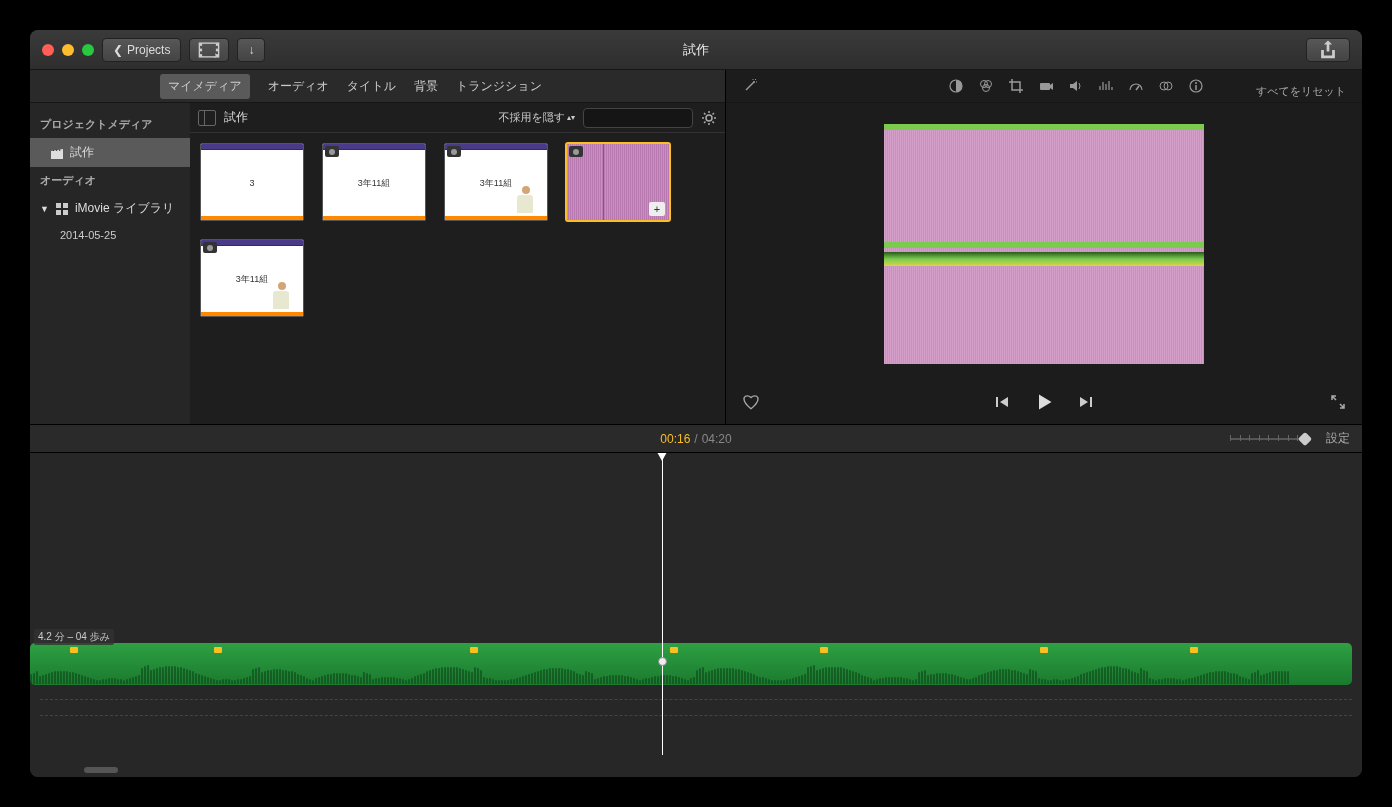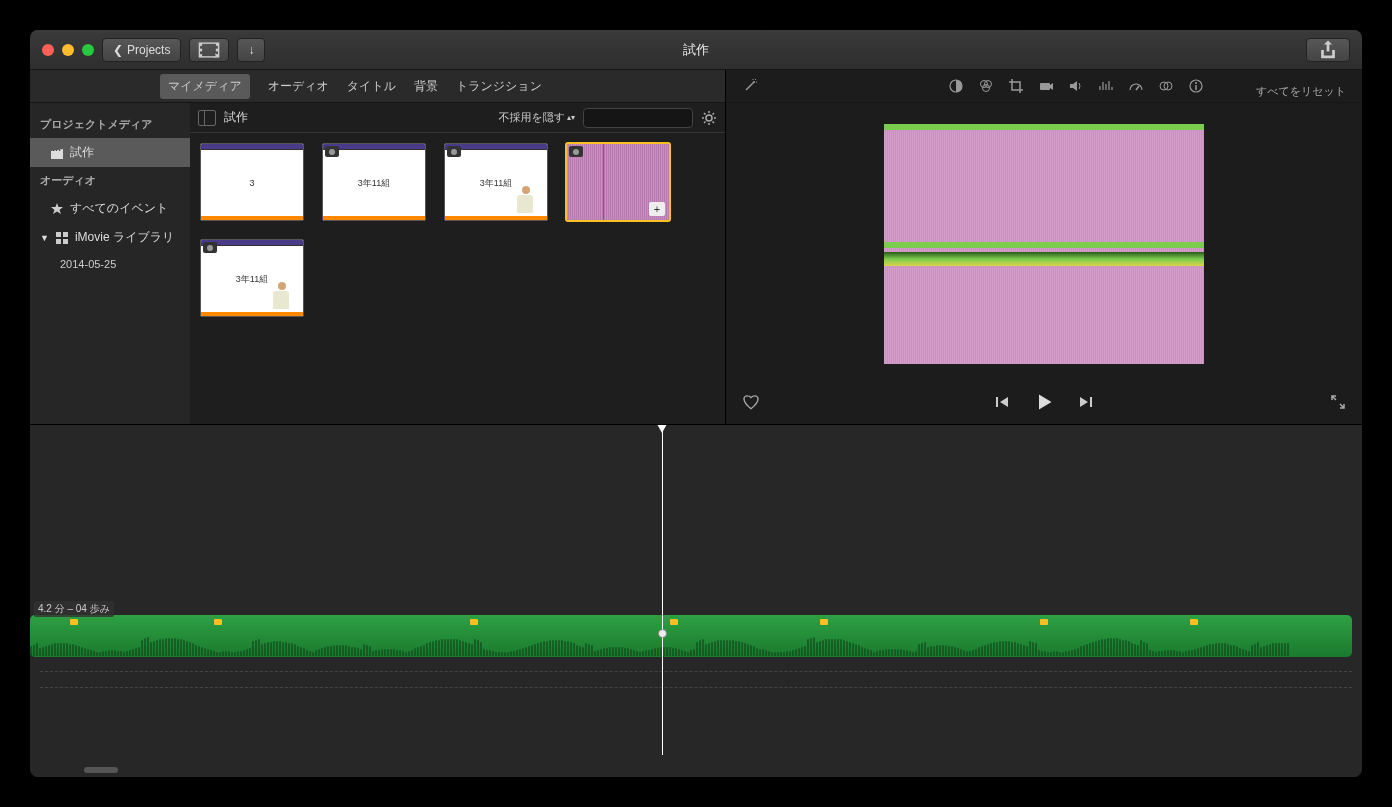--- a/index.html
+++ b/index.html
@@ -153,26 +153,20 @@
             <span class="icon"><svg viewBox="0 0 14 14">
                   <rect x="1" y="5" width="12" height="8" fill="#ddd"></rect>
                   <path d="M1 5 L13 3 L13 5 Z" fill="#ddd"></path>
                   <line x1="3" y1="4" x2="4" y2="5" stroke="#333"></line>
                   <line x1="6" y1="3.5" x2="7" y2="5" stroke="#333"></line>
                   <line x1="9" y1="3.2" x2="10" y2="5" stroke="#333"></line>
                 </svg></span>
             <span>試作</span>
           </div>
           <div class="sb-header">オーディオ</div>
-          <div class="sb-item">
-            <span class="icon"><svg viewBox="0 0 14 14">
-                  <path d="M7 1 L8.5 5 L13 5 L9.5 8 L11 12 L7 9.5 L3 12 L4.5 8 L1 5 L5.5 5 Z" fill="#ccc"></path>
-                </svg></span>
-            <span>すべてのイベント</span>
-          </div>
           <div class="sb-item" style="padding-left:10px">
             <span style="font-size:9px">▼</span>
             <span class="icon"><svg viewBox="0 0 14 14">
                   <rect x="1" y="1" width="5" height="5" fill="#ccc"></rect>
                   <rect x="8" y="1" width="5" height="5" fill="#ccc"></rect>
                   <rect x="1" y="8" width="5" height="5" fill="#ccc"></rect>
                   <rect x="8" y="8" width="5" height="5" fill="#ccc"></rect>
                 </svg></span>
             <span>iMovie ライブラリ</span>
           </div>
@@ -350,20 +344,40 @@
               <rect x="12" y="3" width="2" height="10" fill="#ccc"></rect>
               <path d="M2 3 L10 8 L2 13 Z" fill="#ccc"></path>
             </svg></div>
         <div class="vc-right"><svg width="16" height="16" viewBox="0 0 16 16">
               <path d="M2 6 L2 2 L6 2 M2 2 L6 6 M14 10 L14 14 L10 14 M14 14 L10 10" fill="none" stroke="#aaa" stroke-width="1.5"></path>
             </svg></div>
       </div>
     </div>
   </div>
 
+  <div class="timeline-header">
+    <div class="th-time">
+      <span class="cur">00:16</span><span class="sep">/</span><span class="tot">04:20</span>
+    </div>
+    <div class="th-zoom">
+      <div class="track"></div>
+      <div class="ticks">
+        <div class="tick" style="left:0%"></div>
+          <div class="tick" style="left:12%"></div>
+          <div class="tick" style="left:24%"></div>
+          <div class="tick" style="left:36%"></div>
+          <div class="tick" style="left:48%"></div>
+          <div class="tick" style="left:60%"></div>
+          <div class="tick" style="left:72%"></div>
+          <div class="tick" style="left:84%"></div>
+      </div>
+      <div class="knob"></div>
+    </div>
+    <div class="th-settings">設定</div>
+  </div>
 
   <div class="timeline">
     <div class="audio-track">
       <div class="label">4.2 分 – 04 歩み</div>
       <div class="wave" id="wave">
           <div class="wpeak" style="left: 0px; height: 10px;"></div>
           <div class="wpeak" style="left: 3px; height: 11.4012px;"></div>
           <div class="wpeak" style="left: 6px; height: 12.7681px;"></div>
           <div class="wpeak" style="left: 9px; height: 8.0673px;"></div>
           <div class="wpeak" style="left: 12px; height: 9.26733px;"></div>

